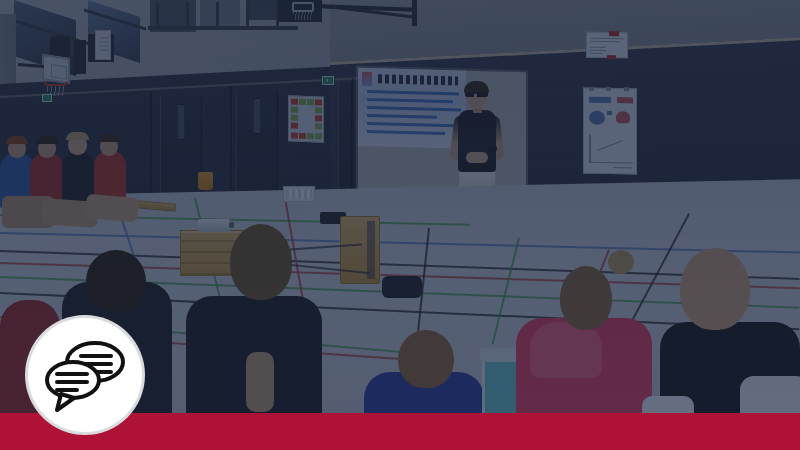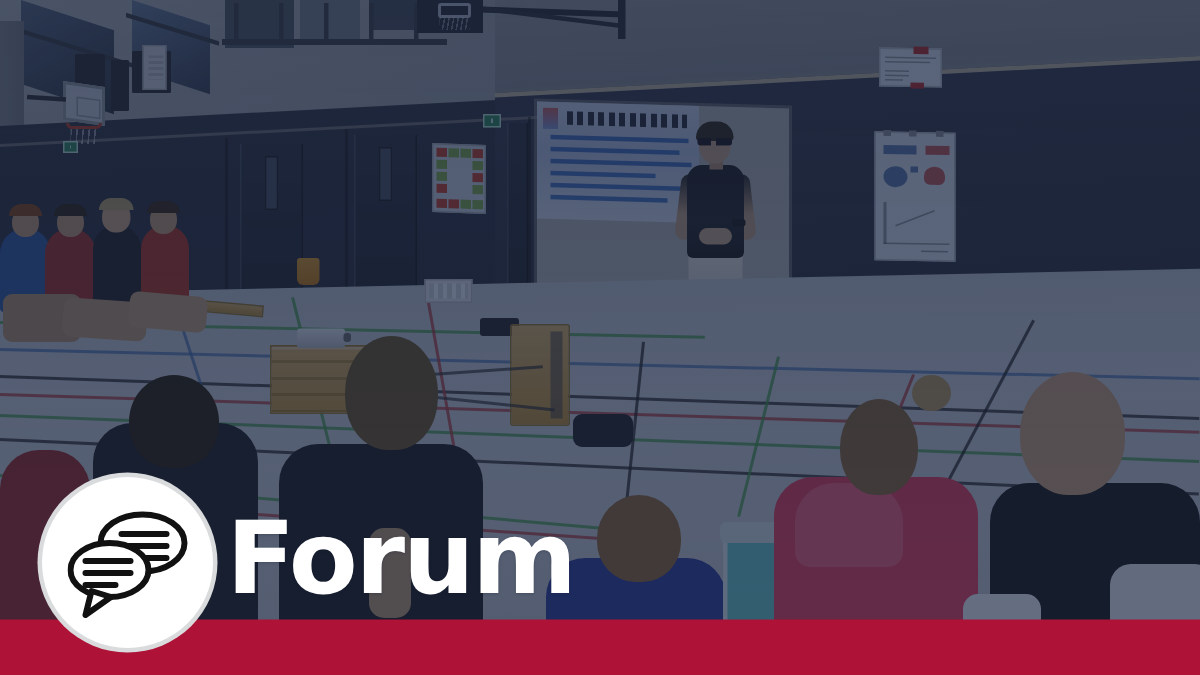--- a/index.html
+++ b/index.html
@@ -511,15 +511,14 @@
       <line x1="47" y1="32" x2="66" y2="32" stroke="#111111" stroke-width="4" stroke-linecap="round"></line>
 
       <ellipse cx="28" cy="40" rx="26" ry="18" fill="#ffffff" stroke="#111111" stroke-width="4"></ellipse>
       <path d="M16 54 L12 70 L29 58 Z" fill="#ffffff" stroke="#111111" stroke-width="4" stroke-linejoin="round"></path>
       <line x1="12" y1="34" x2="42" y2="34" stroke="#111111" stroke-width="4" stroke-linecap="round"></line>
       <line x1="12" y1="42" x2="42" y2="42" stroke="#111111" stroke-width="4" stroke-linecap="round"></line>
       <line x1="12" y1="50" x2="32" y2="50" stroke="#111111" stroke-width="4" stroke-linecap="round"></line>
     </svg>
   </div>
 
-  <div id="title">Forum</div>
 
 </div>
 
 </body></html>

